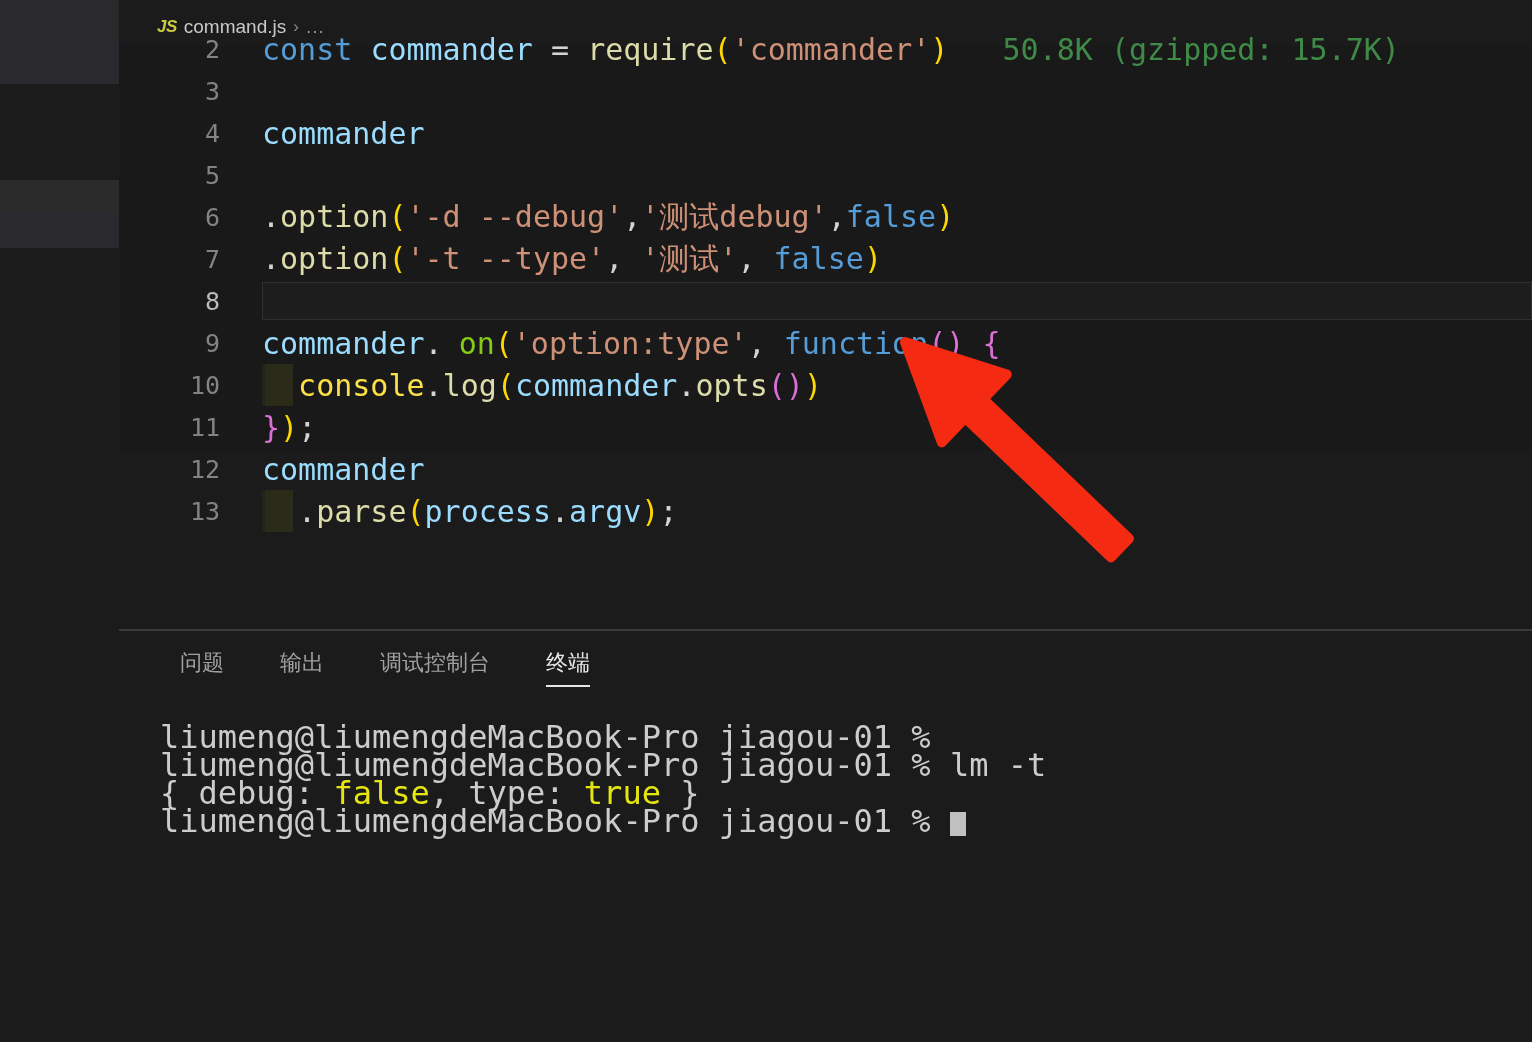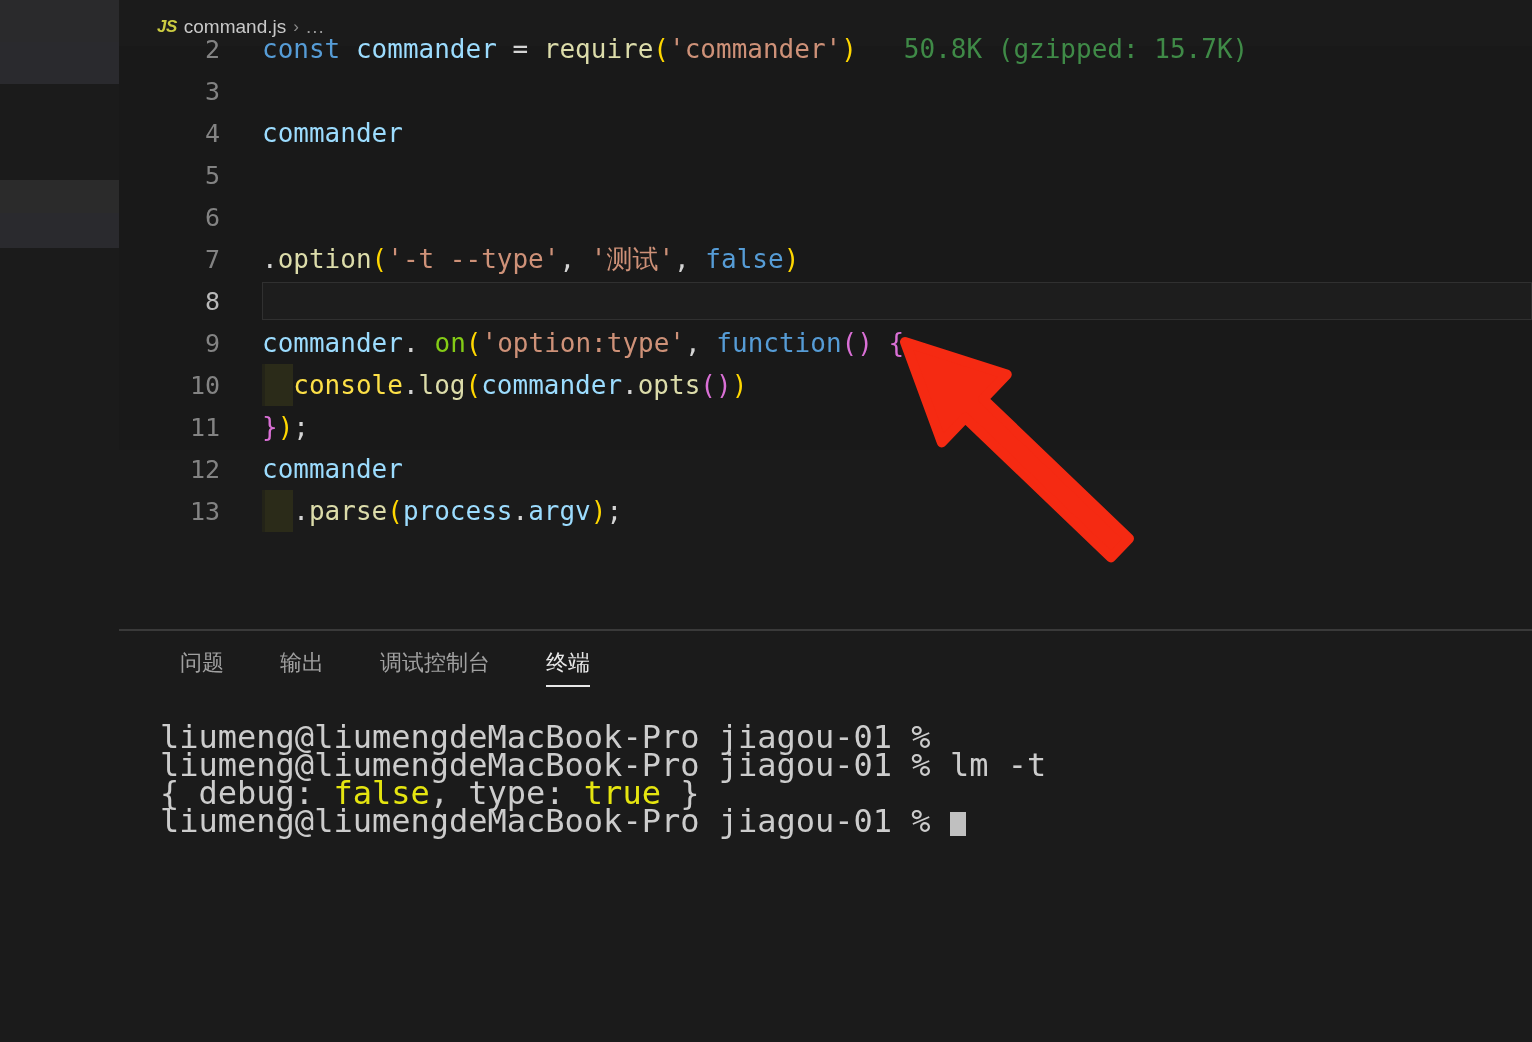--- a/index.html
+++ b/index.html
@@ -35,21 +35,21 @@
   
   #code { position:absolute; left:0; top:38px; width:1413px; height:592px; }
   .code-row { position:absolute; left:0; width:1413px; height:42px; display:flex; align-items:center; }
   .lnum {
     position:absolute; left:0; width:101px; text-align:right;
     color:#838383; font-size:25px; font-family:"DejaVu Sans Mono", monospace;
   }
   .lnum.active { color:#b9b9b9; }
   .ctext {
     position:absolute; left:143px;
-    font-size:26px; font-family:"DejaVu Sans Mono", monospace;
+    font-size:30px; font-family:"DejaVu Sans Mono", monospace;
     white-space:pre; letter-spacing:0px;
   }
 
   
   .current-line-box {
     position:absolute; left:143px; width:1270px; height:38px;
     border:1px solid #303030; background:#1d1d1d; pointer-events:none;
   }
 
   
@@ -137,20 +137,21 @@
         </div>
         <div class="code-row" style="top: 66px;">
           <span class="lnum">4</span>
           <span class="ctext"><span class="t-var">commander</span></span>
         </div>
         <div class="code-row" style="top: 108px;">
           <span class="lnum">5</span>
         </div>
         <div class="code-row" style="top: 150px;">
           <span class="lnum">6</span>
+          <span class="ctext"><span class="t-op">.</span><span class="t-prop">option</span><span class="t-paren-y">(</span><span class="t-str">'-d --debug'</span><span class="t-op">,</span><span class="t-str">'测试debug'</span><span class="t-op">,</span><span class="t-bool">false</span><span class="t-paren-y">)</span></span>
         </div>
         <div class="code-row" style="top: 192px;">
           <span class="lnum">7</span>
           <span class="ctext"><span class="t-op">.</span><span class="t-prop">option</span><span class="t-paren-y">(</span><span class="t-str">'-t --type'</span><span class="t-op">, </span><span class="t-str">'测试'</span><span class="t-op">, </span><span class="t-bool">false</span><span class="t-paren-y">)</span></span>
         </div>
         <div class="current-line-box" style="top: 236px;"></div>
         <div class="code-row" style="top: 234px;">
           <span class="lnum active">8</span>
           <span class="ctext"></span>
         </div>

